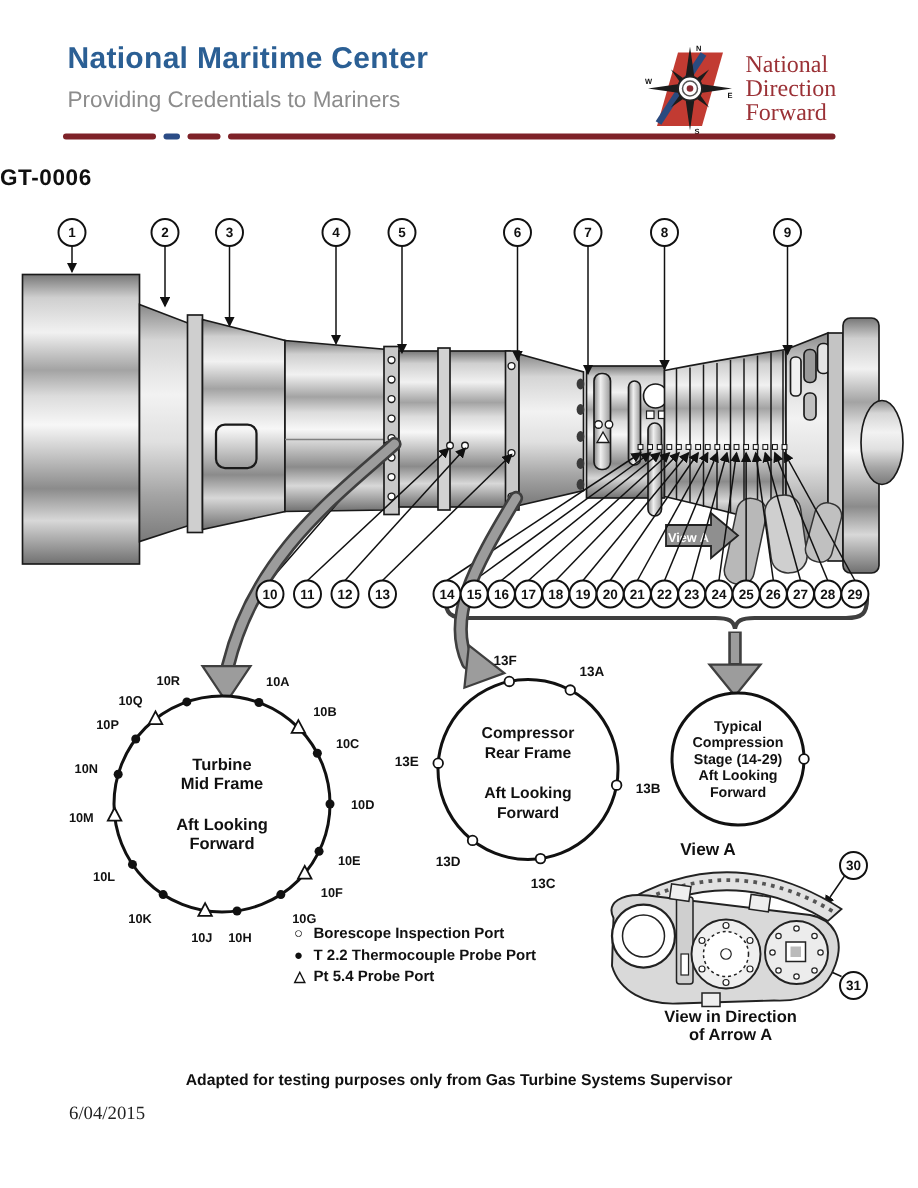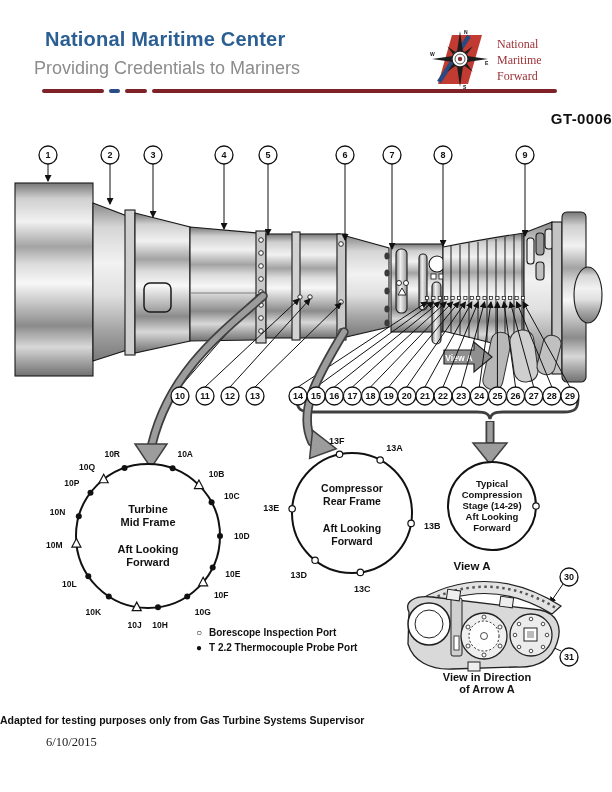--- a/index.html
+++ b/index.html
@@ -1,31 +1,31 @@
 <!DOCTYPE html>
 <html><head>
 <meta charset="utf-8">
 <style>
   html,body{margin:0;padding:0;background:#e8e8e8;}
   .page{position:relative;width:612px;height:792px;background:#ffffff;margin:0 auto;
         font-family:"Liberation Sans",sans-serif;overflow:hidden;}
   .abs{position:absolute;}
   .hdr-title{left:45px;top:28px;font-size:20px;font-weight:bold;color:#2b5f94;letter-spacing:.2px;z-index:3;}
-  .hdr-tag{left:34px;top:58px;font-size:18px;color:#8c8c8c;z-index:3;}
+  .hdr-tag{left:45px;top:58px;font-size:15px;color:#8c8c8c;z-index:3;}
   .logo-box{left:429px;top:28px;width:62px;height:62px;z-index:3;}
-  .logo-text{left:497px;top:36px;font-family:"Liberation Serif",serif;font-size:12px;
+  .logo-text{left:497px;top:36px;font-family:"Liberation Serif",serif;font-size:16px;
              color:#9b3136;line-height:16px;z-index:3;}
   .divider-seg{top:89px;height:4px;background:#7e2228;border-radius:2px;z-index:3;}
   .divider-seg.blue{background:#2b4c86;}
-  .doc-title{left:0;top:110px;width:612px;text-align:right;font-size:15px;font-weight:bold;
+  .doc-title{left:0;top:110px;width:612px;text-align:left;font-size:15px;font-weight:bold;
              color:#101010;letter-spacing:.4px;z-index:3;}
   .diagram{position:absolute;left:0;top:0;width:612px;height:792px;z-index:1;}
-  .legend{left:196px;top:616px;font-size:10px;font-weight:bold;color:#111;line-height:14.5px;z-index:3;margin-top:10px;}
+  .legend{left:196px;top:616px;font-size:10px;font-weight:bold;color:#111;line-height:14.5px;z-index:3;}
   .legend-row .sym{display:inline-block;width:13px;text-align:left;}
-  .footer{left:0;top:714px;width:612px;font-size:10.5px;font-weight:bold;
+  .footer{left:0;top:714px;width:612px;text-align:center;font-size:10.5px;font-weight:bold;
           color:#111;line-height:12.5px;z-index:3;}
   .date{left:46px;top:735px;font-family:"Liberation Serif",serif;font-size:12.5px;color:#222;z-index:3;}
   svg text{font-family:"Liberation Sans",sans-serif;}
 </style>
 </head>
 <body>
 
 <div class="page">
 
   <div class="abs hdr-title">National Maritime Center</div>
@@ -51,21 +51,21 @@
       <circle cx="31" cy="31" r="5" fill="#ffffff" stroke="#555" stroke-width="1"></circle>
       <circle cx="31" cy="31" r="2.2" fill="#8a2b31"></circle>
       <text x="35" y="6" font-size="5" font-weight="bold" fill="#111">N</text>
       <text x="1" y="28" font-size="5" font-weight="bold" fill="#111">W</text>
       <text x="56" y="37" font-size="5" font-weight="bold" fill="#111">E</text>
       <text x="34" y="61" font-size="5" font-weight="bold" fill="#111">S</text>
     </svg>
   </div>
   <div class="abs logo-text">
     <div>National</div>
-    <div>Maritime</div>
+    <div>Direction</div>
     <div>Forward</div>
   </div>
 
   <div class="abs divider-seg" style="left:42px;width:62px;"></div>
   <div class="abs divider-seg blue" style="left:109px;width:11px;"></div>
   <div class="abs divider-seg" style="left:125px;width:22px;"></div>
   <div class="abs divider-seg" style="left:152px;width:405px;"></div>
 
   <div class="abs doc-title">GT-0006</div>
 
@@ -486,20 +486,23 @@
     </g>
   </svg>
 
   <div class="abs legend">
     <div class="legend-row">
       <span class="sym">○</span><span>Borescope Inspection Port</span>
     </div>
     <div class="legend-row">
       <span class="sym">●</span><span>T 2.2 Thermocouple Probe Port</span>
     </div>
+    <div class="legend-row">
+      <span class="sym">△</span><span>Pt 5.4 Probe Port</span>
+    </div>
   </div>
 
   <div class="abs footer">
     <div>Adapted for testing purposes only from Gas Turbine Systems Supervisor</div>
   </div>
-  <div class="abs date">6/10/2015</div>
+  <div class="abs date">6/04/2015</div>
 
 </div>
 
 </body></html>

